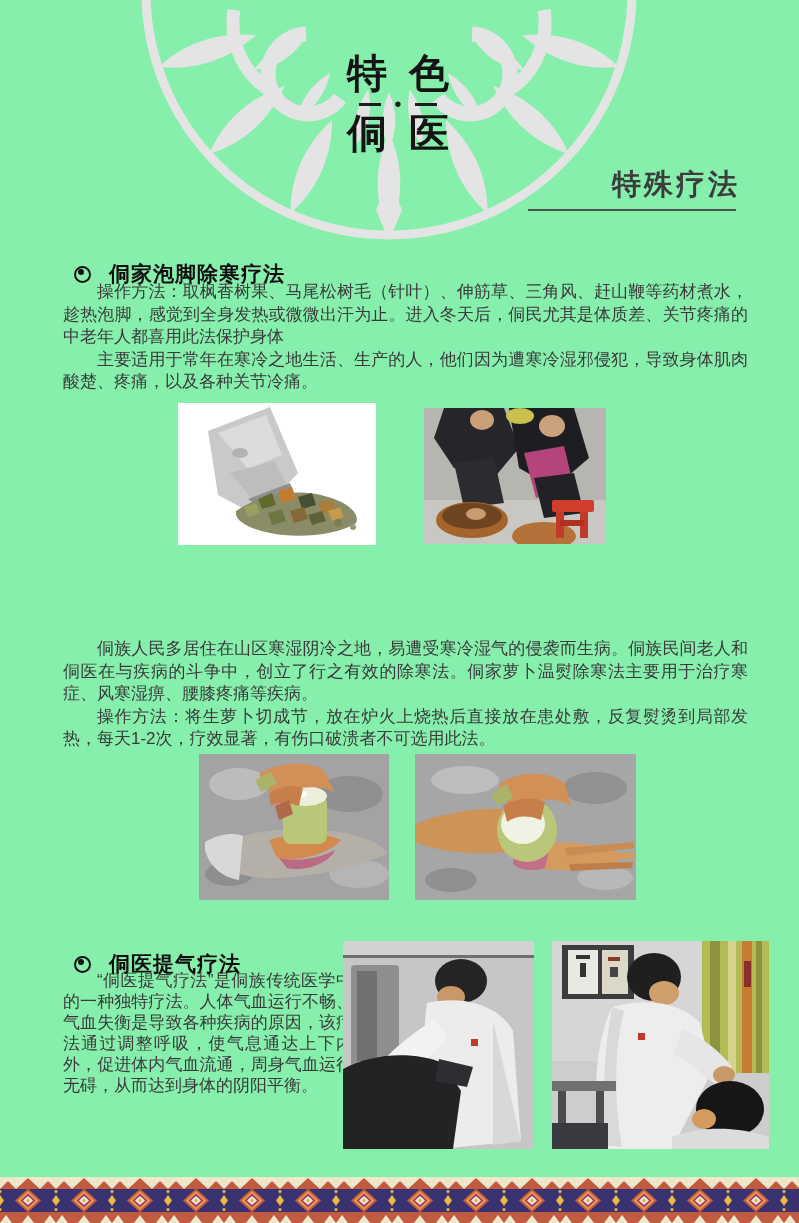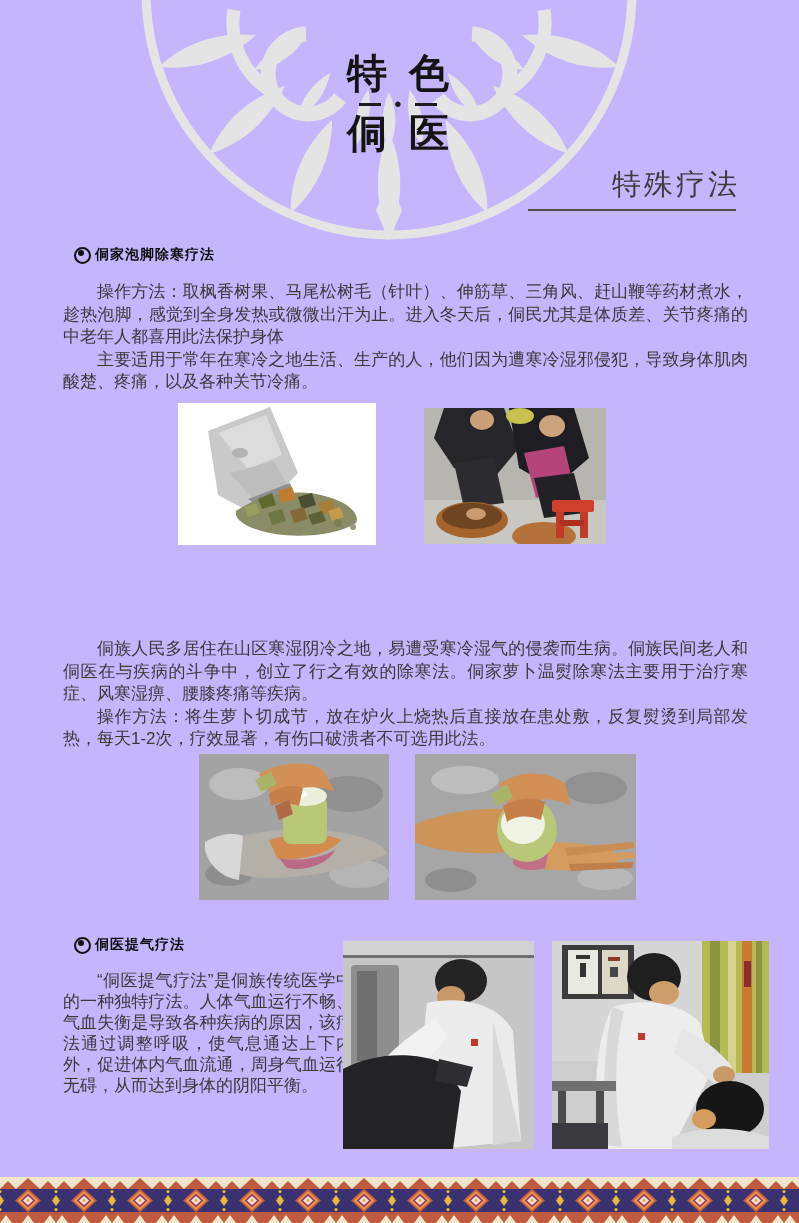--- a/index.html
+++ b/index.html
@@ -1,33 +1,33 @@
 <!DOCTYPE html>
 <html><head>
 <meta charset="utf-8">
 <style>
   html,body{margin:0;padding:0;background:#fff;}
-  .page{position:relative;width:799px;height:1223px;background:#c4b5fd;overflow:hidden;
+  .page{position:relative;width:799px;height:1223px;background:#86efac;overflow:hidden;
         font-family:"Liberation Sans",sans-serif;}
   
   .ornament{position:absolute;left:138px;top:0;}
   .masthead{position:absolute;left:334px;top:52px;width:128px;text-align:center;
             font-family:"Liberation Serif",serif;font-weight:bold;color:#141414;z-index:2;}
   .title-row{font-size:40px;line-height:44px;}
   .title-row span{display:inline-block;letter-spacing:22px;margin-right:-22px;}
   .sep-row{display:flex;align-items:center;justify-content:center;gap:11px;height:12px;margin:2px 0;}
   .dash{width:22px;height:3px;background:#1d1d1d;}
   .dot{font-size:34px;line-height:10px;color:#1d1d1d;}
   .corner-heading{position:absolute;left:518px;top:165px;width:222px;text-align:right;
-                  font-family:"Liberation Serif",serif;font-weight:normal;font-size:29px;
+                  font-family:"Liberation Serif",serif;font-weight:bold;font-size:29px;
                   letter-spacing:3px;color:#3c3c3c;z-index:2;}
   .corner-underline{position:absolute;left:528px;top:209px;width:208px;height:2px;background:#4f4f4f;}
   
-  .section-heading{position:absolute;left:74px;display:flex;align-items:center;gap:4px;
-                   font-weight:bold;font-size:14px;letter-spacing:1px;color:#0c0c0c;}
+  .section-heading{position:absolute;left:74px;display:flex;align-items:center;gap:18px;
+                   font-weight:bold;font-size:21px;letter-spacing:1px;color:#0c0c0c;margin-top:14px;}
   .bullet{width:13px;height:13px;border:2.5px solid #111;border-radius:50%;position:relative;flex:0 0 auto;}
   .bullet::after{content:"";position:absolute;left:1.5px;top:1.5px;width:6px;height:6px;
                  background:#111;border-radius:50%;}
   .body-text{position:absolute;left:63px;width:685px;font-size:17px;line-height:22.5px;
              color:#3a3a3a;text-align:justify;font-weight:500;word-break:break-all;}
   .body-text p{margin:0;text-indent:2em;}
   #s1-heading{top:246px;} #s1-text{top:281px;}
   #s2-heading{top:585px;} #s2-text{top:602px;margin-top:36px;}
   #s3-heading{top:936px;} #s3-text{top:970px;width:290px;line-height:21px;}
   .photo{position:absolute;}

